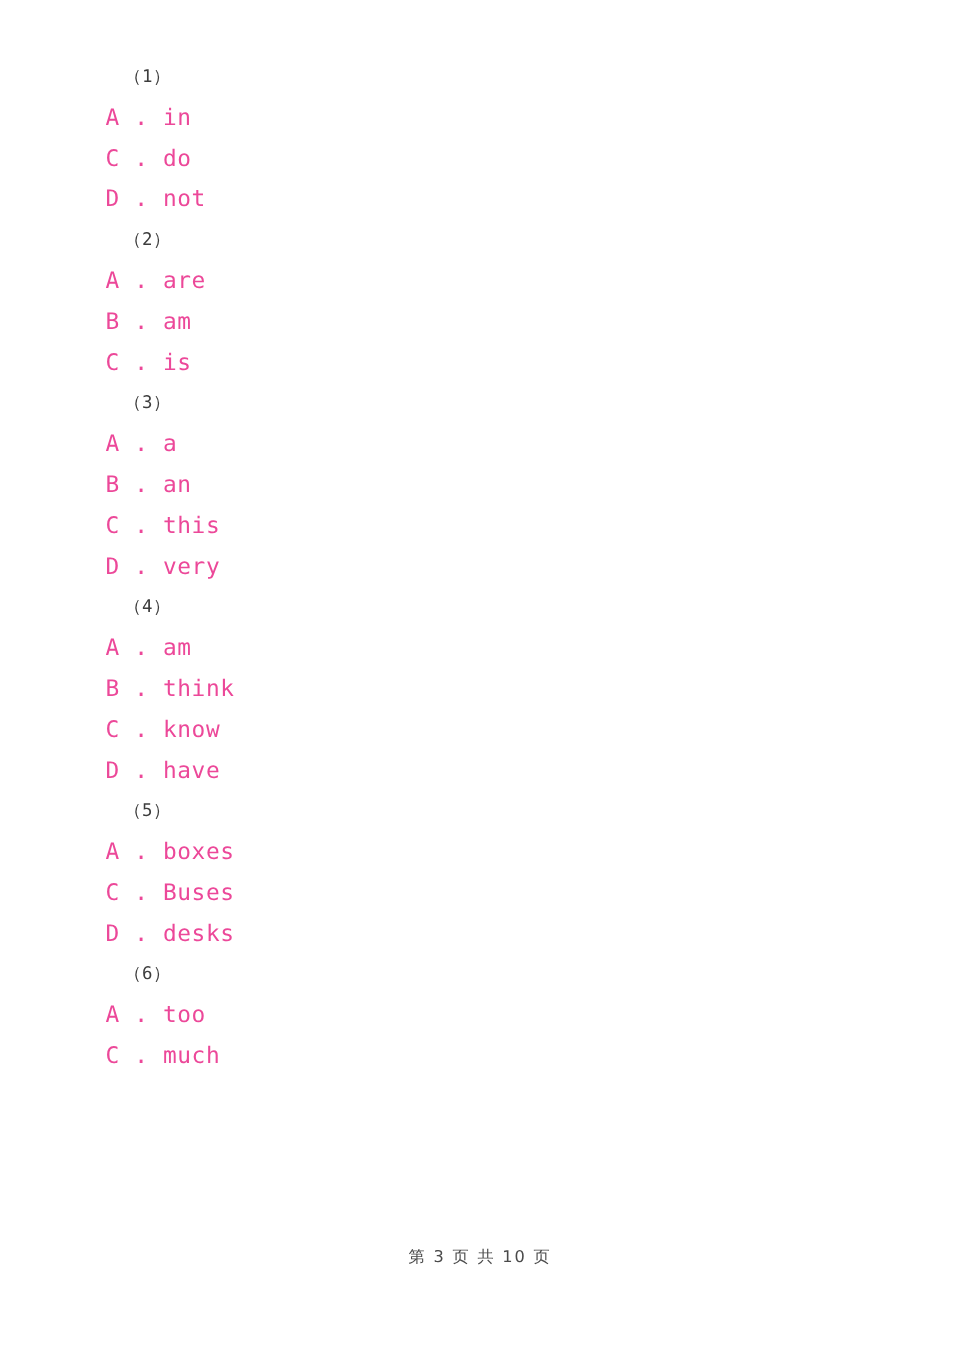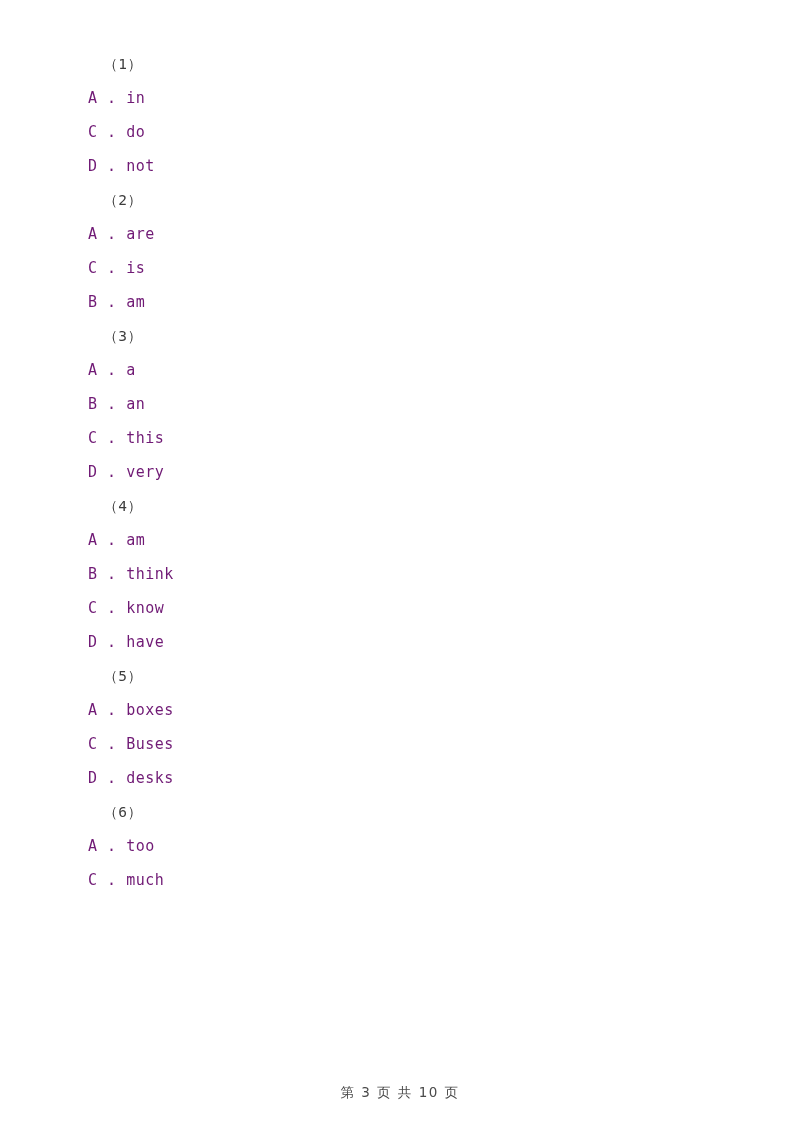--- a/index.html
+++ b/index.html
@@ -45,42 +45,42 @@
     letter-spacing: 0.5px;
     color: #3d3d3d;
     white-space: pre;
     padding-left: 6px;
   }
 
   .option-row {
     display: block;
     height: 34px;
     line-height: 34px;
-    font-size: 15px;
+    font-size: 19px;
     letter-spacing: 0.5px;
-    color: #701a75;
+    color: #ec4899;
     white-space: pre;
   }
 
   .opt-letter {
     display: inline;
   }
 
   .opt-sep {
     display: inline;
   }
 
   .opt-text {
     display: inline;
   }
 
   #footer {
     position: absolute;
     left: 0;
-    top: 1081px;
+    top: 1037px;
     width: 800px;
     text-align: center;
   }
 
   .footer-text {
     display: inline-block;
     font-family: "DejaVu Sans", "Liberation Sans", sans-serif;
     font-size: 13.5px;
     line-height: 22px;
     color: #4a4a4a;
@@ -96,22 +96,22 @@
   <div id="content">
       <div class="question-group">
         <div class="q-number"> （1）</div>
         <div class="option-row"><span class="opt-letter">A</span><span class="opt-sep"> . </span><span class="opt-text">in</span></div>
         <div class="option-row"><span class="opt-letter">C</span><span class="opt-sep"> . </span><span class="opt-text">do</span></div>
         <div class="option-row"><span class="opt-letter">D</span><span class="opt-sep"> . </span><span class="opt-text">not</span></div>
       </div>
       <div class="question-group">
         <div class="q-number"> （2）</div>
         <div class="option-row"><span class="opt-letter">A</span><span class="opt-sep"> . </span><span class="opt-text">are</span></div>
+        <div class="option-row"><span class="opt-letter">B</span><span class="opt-sep"> . </span><span class="opt-text">am</span></div>
         <div class="option-row"><span class="opt-letter">C</span><span class="opt-sep"> . </span><span class="opt-text">is</span></div>
-        <div class="option-row"><span class="opt-letter">B</span><span class="opt-sep"> . </span><span class="opt-text">am</span></div>
       </div>
       <div class="question-group">
         <div class="q-number"> （3）</div>
         <div class="option-row"><span class="opt-letter">A</span><span class="opt-sep"> . </span><span class="opt-text">a</span></div>
         <div class="option-row"><span class="opt-letter">B</span><span class="opt-sep"> . </span><span class="opt-text">an</span></div>
         <div class="option-row"><span class="opt-letter">C</span><span class="opt-sep"> . </span><span class="opt-text">this</span></div>
         <div class="option-row"><span class="opt-letter">D</span><span class="opt-sep"> . </span><span class="opt-text">very</span></div>
       </div>
       <div class="question-group">
         <div class="q-number"> （4）</div>

